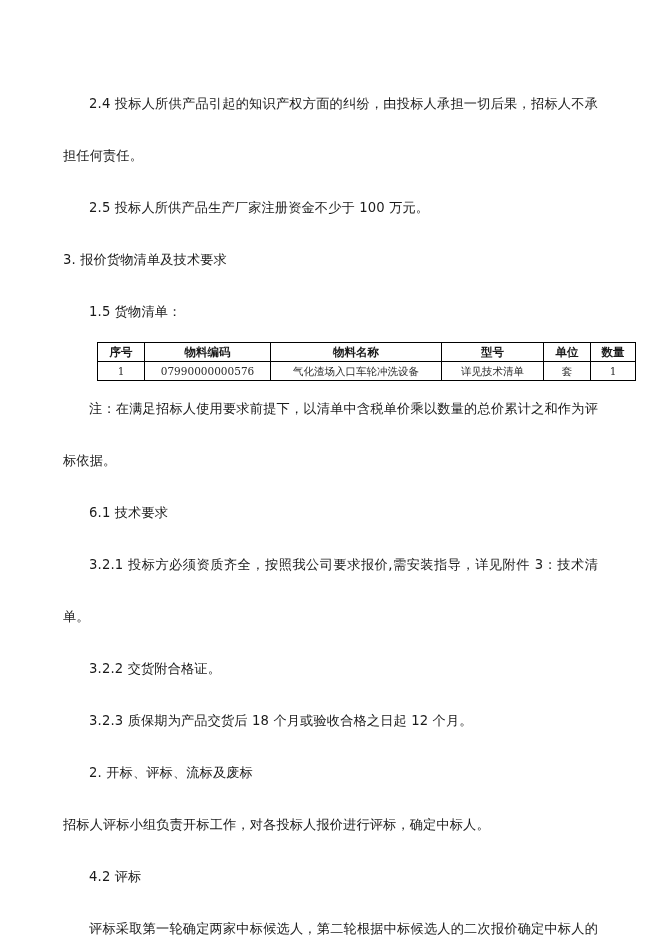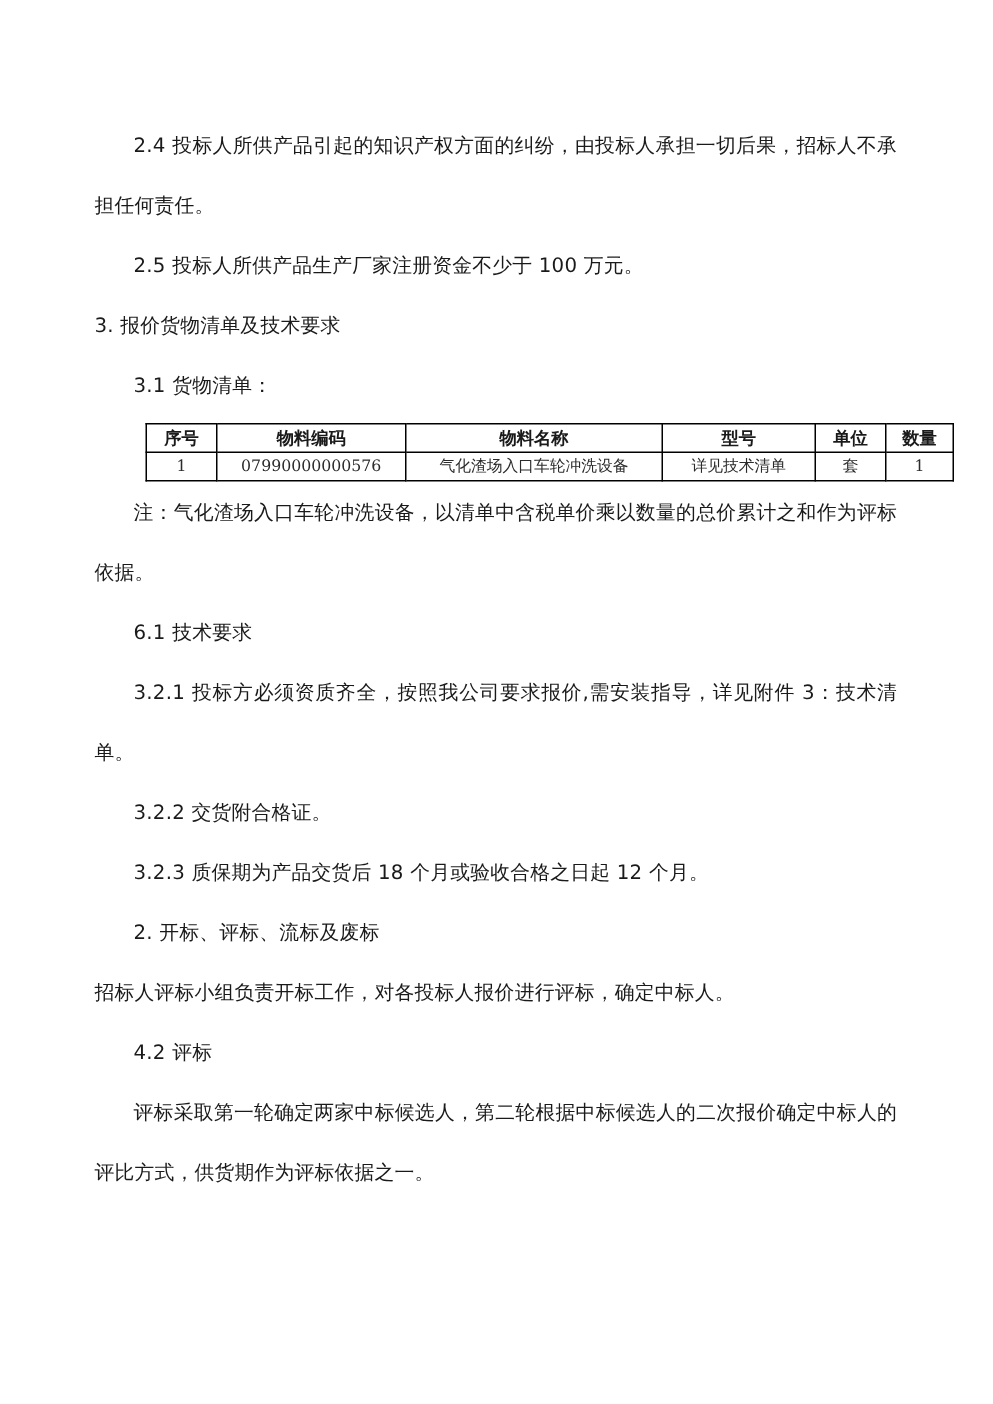--- a/index.html
+++ b/index.html
@@ -21,21 +21,21 @@
   }
   .content {
     position: absolute;
     left: 63px;
     top: 78px;
     width: 535px;
   }
   
   .para {
     font-size: 13.2px;
-    line-height: 40px;
+    line-height: 52px;
     text-align: justify;
     text-justify: inter-ideograph;
     margin: 0 0 0 0;
     letter-spacing: 0.15px;
     word-break: break-all;
   }
   .indent {
     text-indent: 26px;
   }
   .noindent {
@@ -86,21 +86,21 @@
 
 <div class="page">
   <div class="content">
 
     <p class="para indent">2.4 投标人所供产品引起的知识产权方面的纠纷，由投标人承担一切后果，招标人不承担任何责任。</p>
 
     <p class="para indent">2.5 投标人所供产品生产厂家注册资金不少于 100 万元。</p>
 
     <p class="para noindent">3. 报价货物清单及技术要求</p>
 
-    <p class="para indent">3.1 货物清单：</p>
+    <p class="para indent">1.5 货物清单：</p>
 
     <div class="table-wrap">
       <table class="goods">
         <thead>
           <tr>
             <th class="col-seq">序号</th>
             <th class="col-code">物料编码</th>
             <th class="col-name">物料名称</th>
             <th class="col-model">型号</th>
             <th class="col-unit">单位</th>
@@ -113,21 +113,21 @@
             <td class="col-code">07990000000576</td>
             <td class="col-name">气化渣场入口车轮冲洗设备</td>
             <td class="col-model">详见技术清单</td>
             <td class="col-unit">套</td>
             <td class="col-qty">1</td>
           </tr>
         </tbody>
       </table>
     </div>
 
-    <p class="para indent">注：气化渣场入口车轮冲洗设备，以清单中含税单价乘以数量的总价累计之和作为评标依据。</p>
+    <p class="para indent">注：在满足招标人使用要求前提下，以清单中含税单价乘以数量的总价累计之和作为评标依据。</p>
 
     <p class="para indent">6.1 技术要求</p>
 
     <p class="para indent">3.2.1 投标方必须资质齐全，按照我公司要求报价,需安装指导，详见附件 3：技术清单。</p>
 
     <p class="para indent">3.2.2 交货附合格证。</p>
 
     <p class="para indent">3.2.3 质保期为产品交货后 18 个月或验收合格之日起 12 个月。</p>
 
     <p class="para indent">2. 开标、评标、流标及废标</p>

